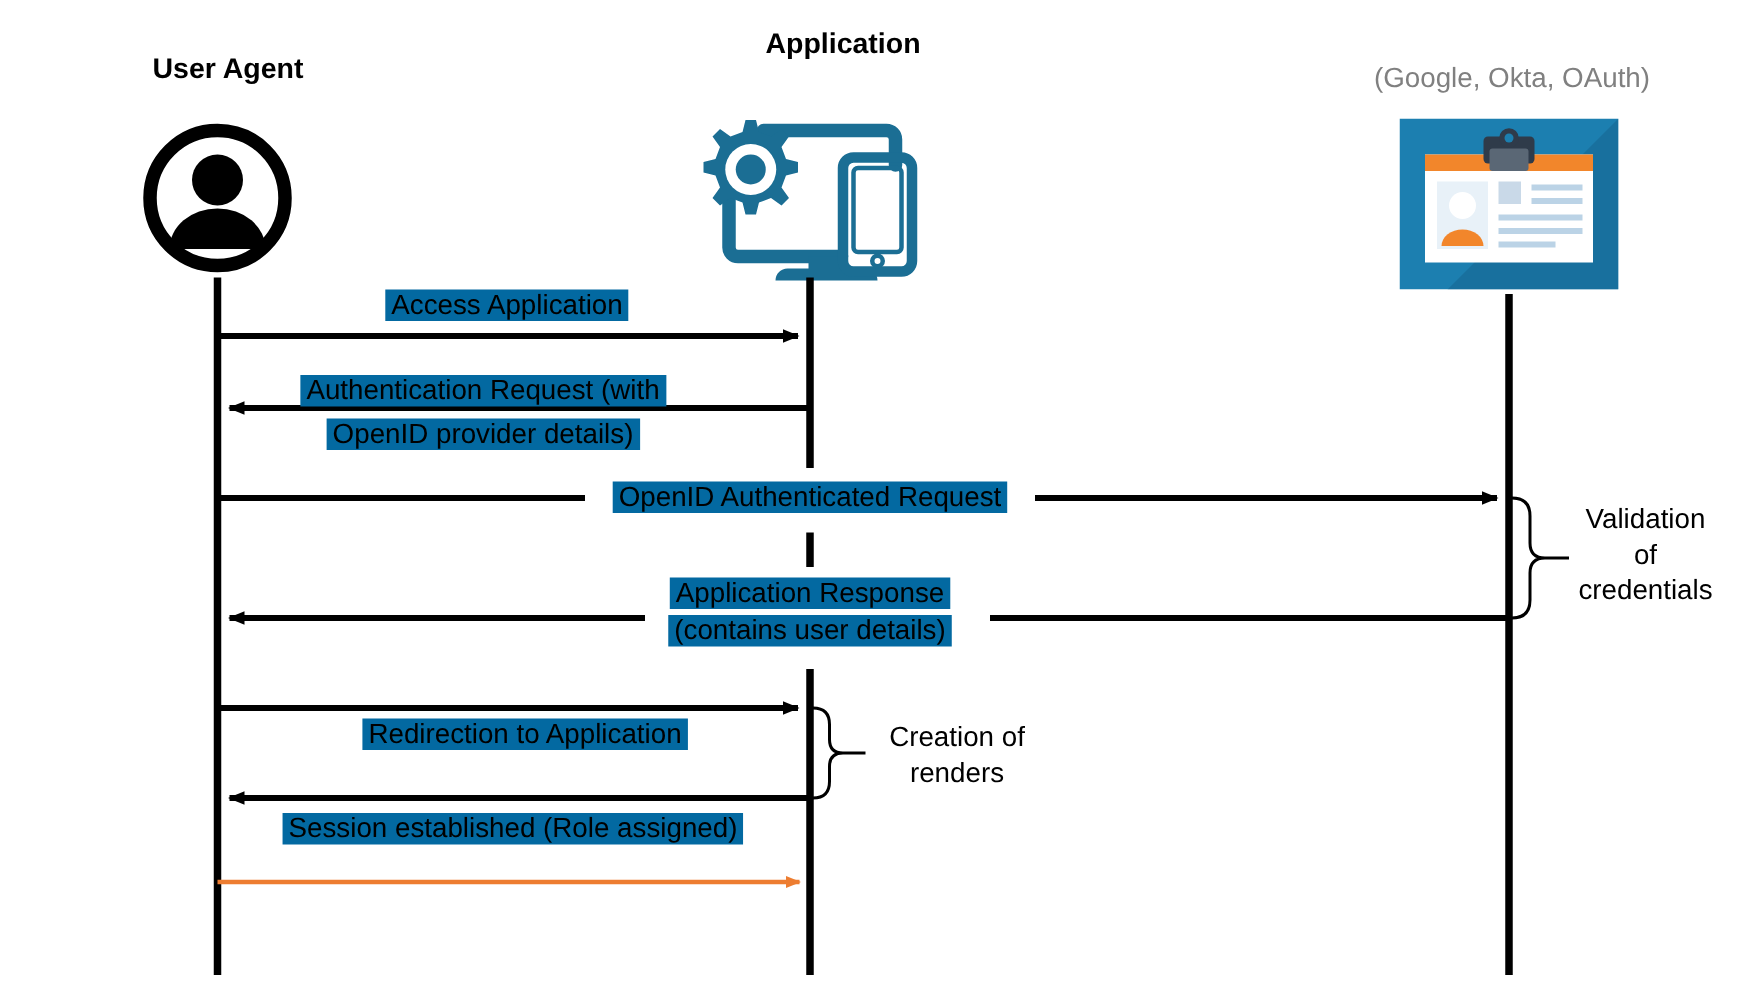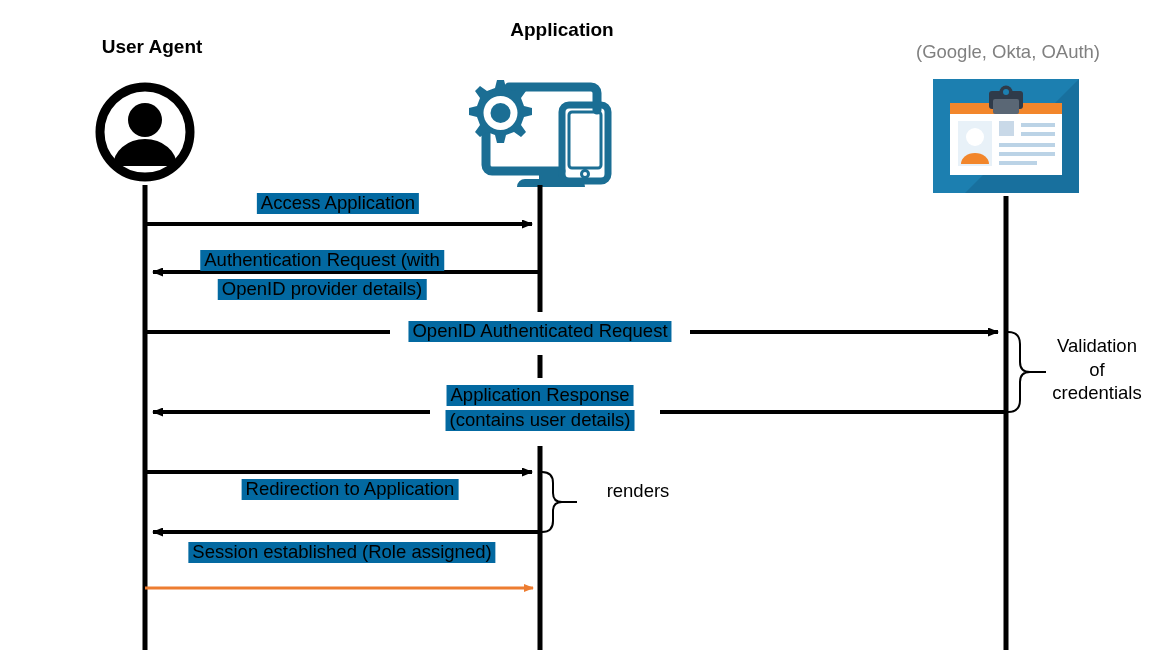--- a/index.html
+++ b/index.html
@@ -221,16 +221,17 @@
   <div class="lbl msg-label" style="left:342px; top:542px;">Session established (Role assigned)</div>
 
 
   <div class="lbl note-label" style="left:1097px; top:334px; width:160px;">
     <div>Validation</div>
     <div>of</div>
     <div>credentials</div>
   </div>
 
   <div class="lbl note-label" style="left:638px; top:479px; width:180px;">
+    <div>Creation of</div>
     <div>renders</div>
   </div>
 
 </div>
 
 </body></html>

